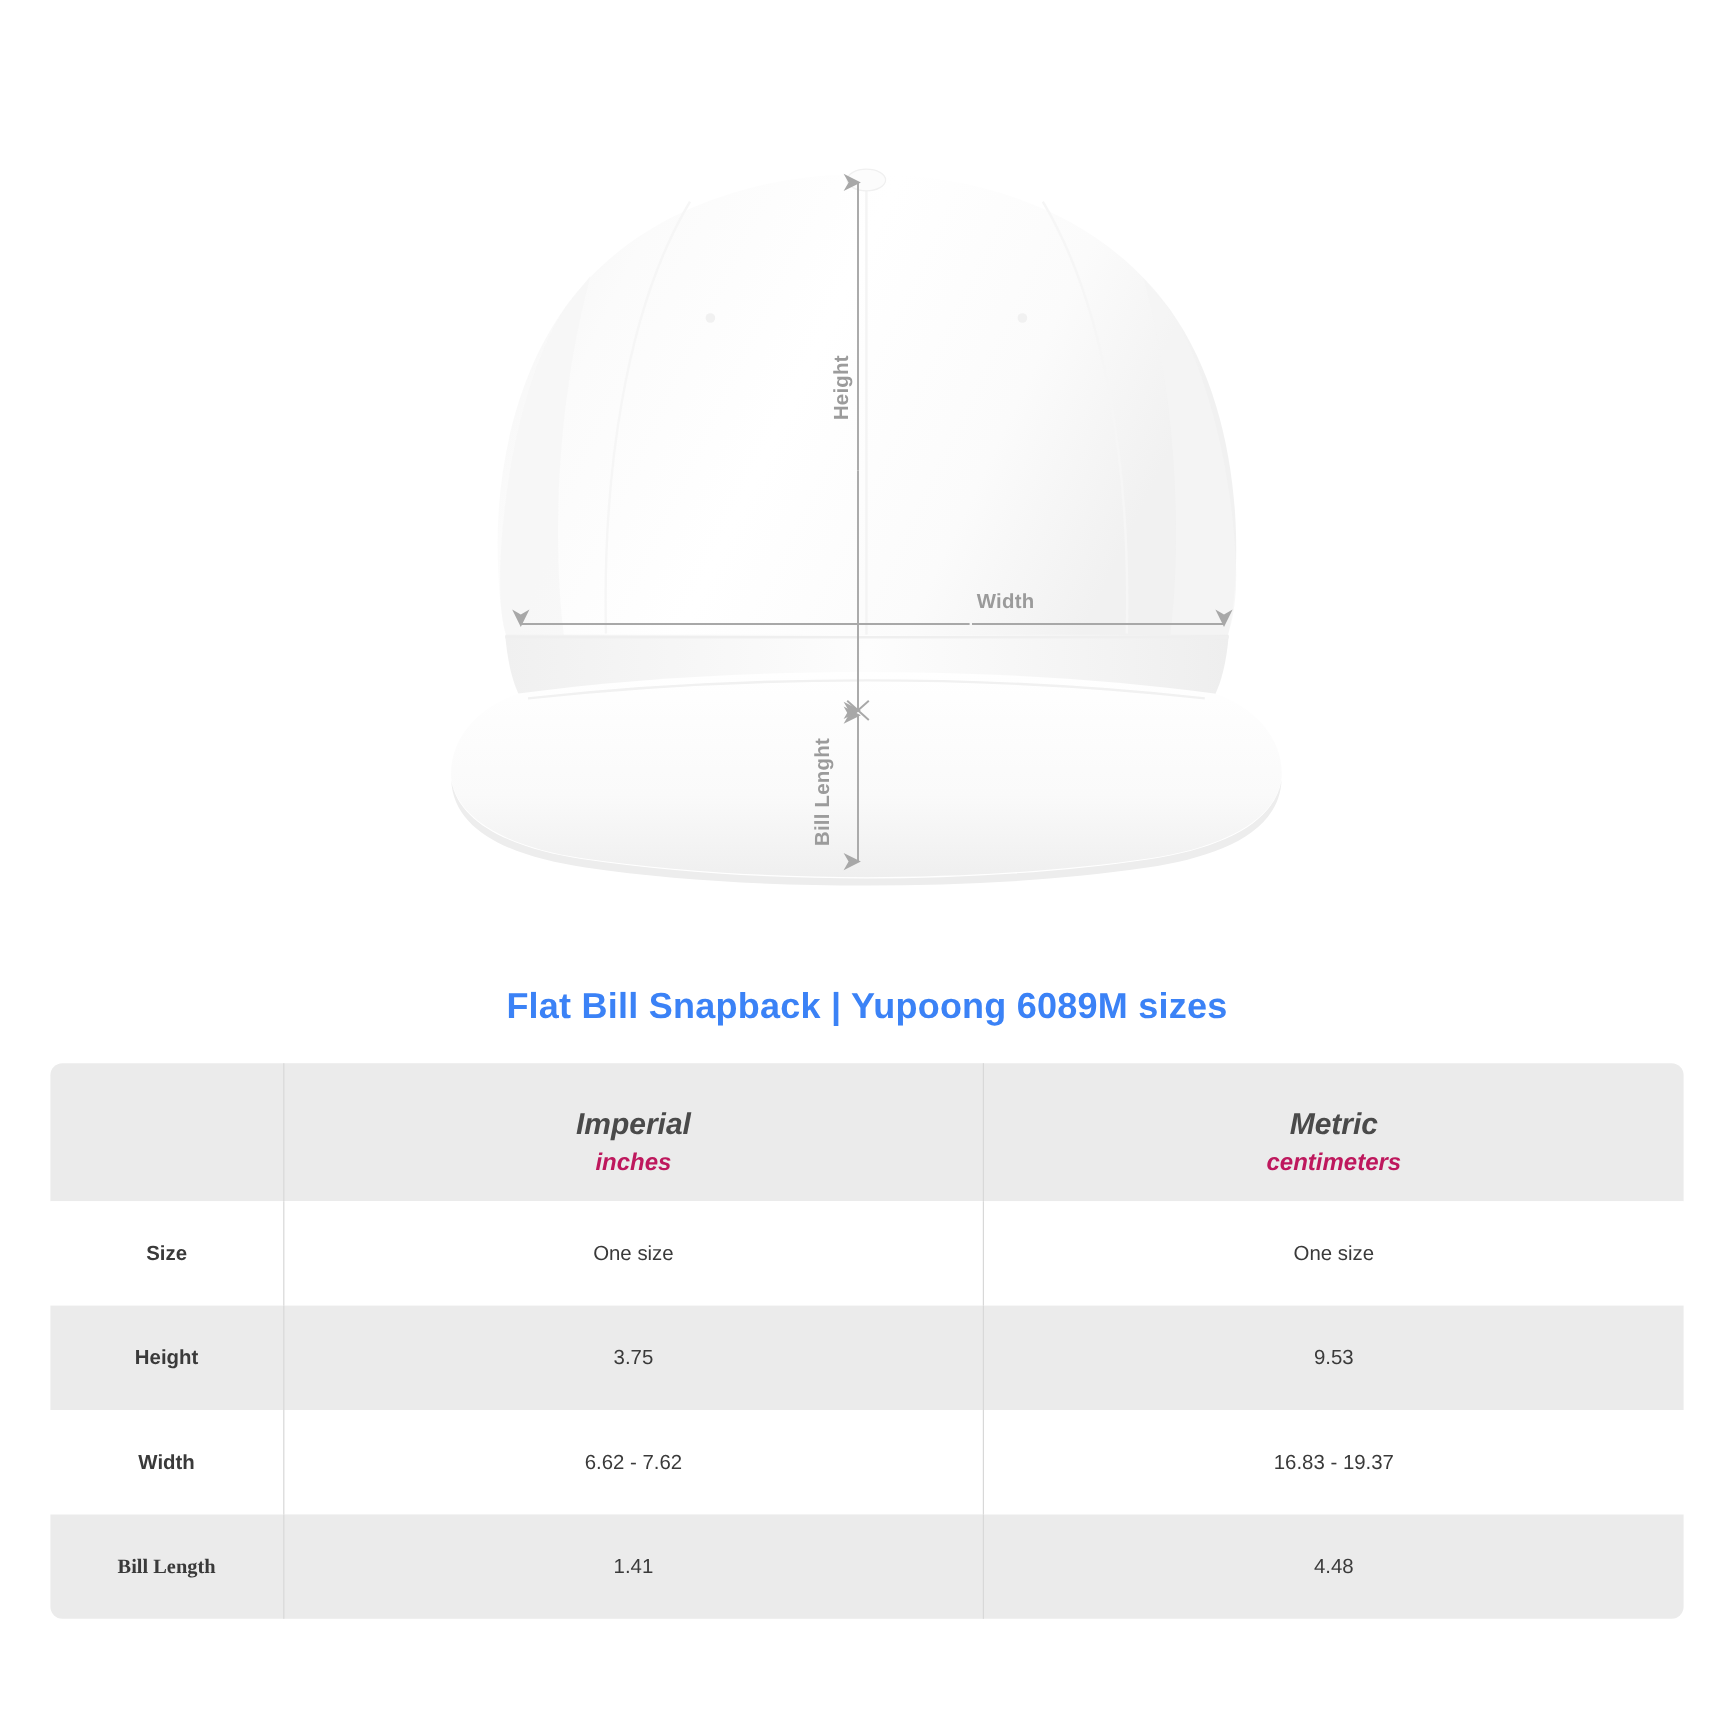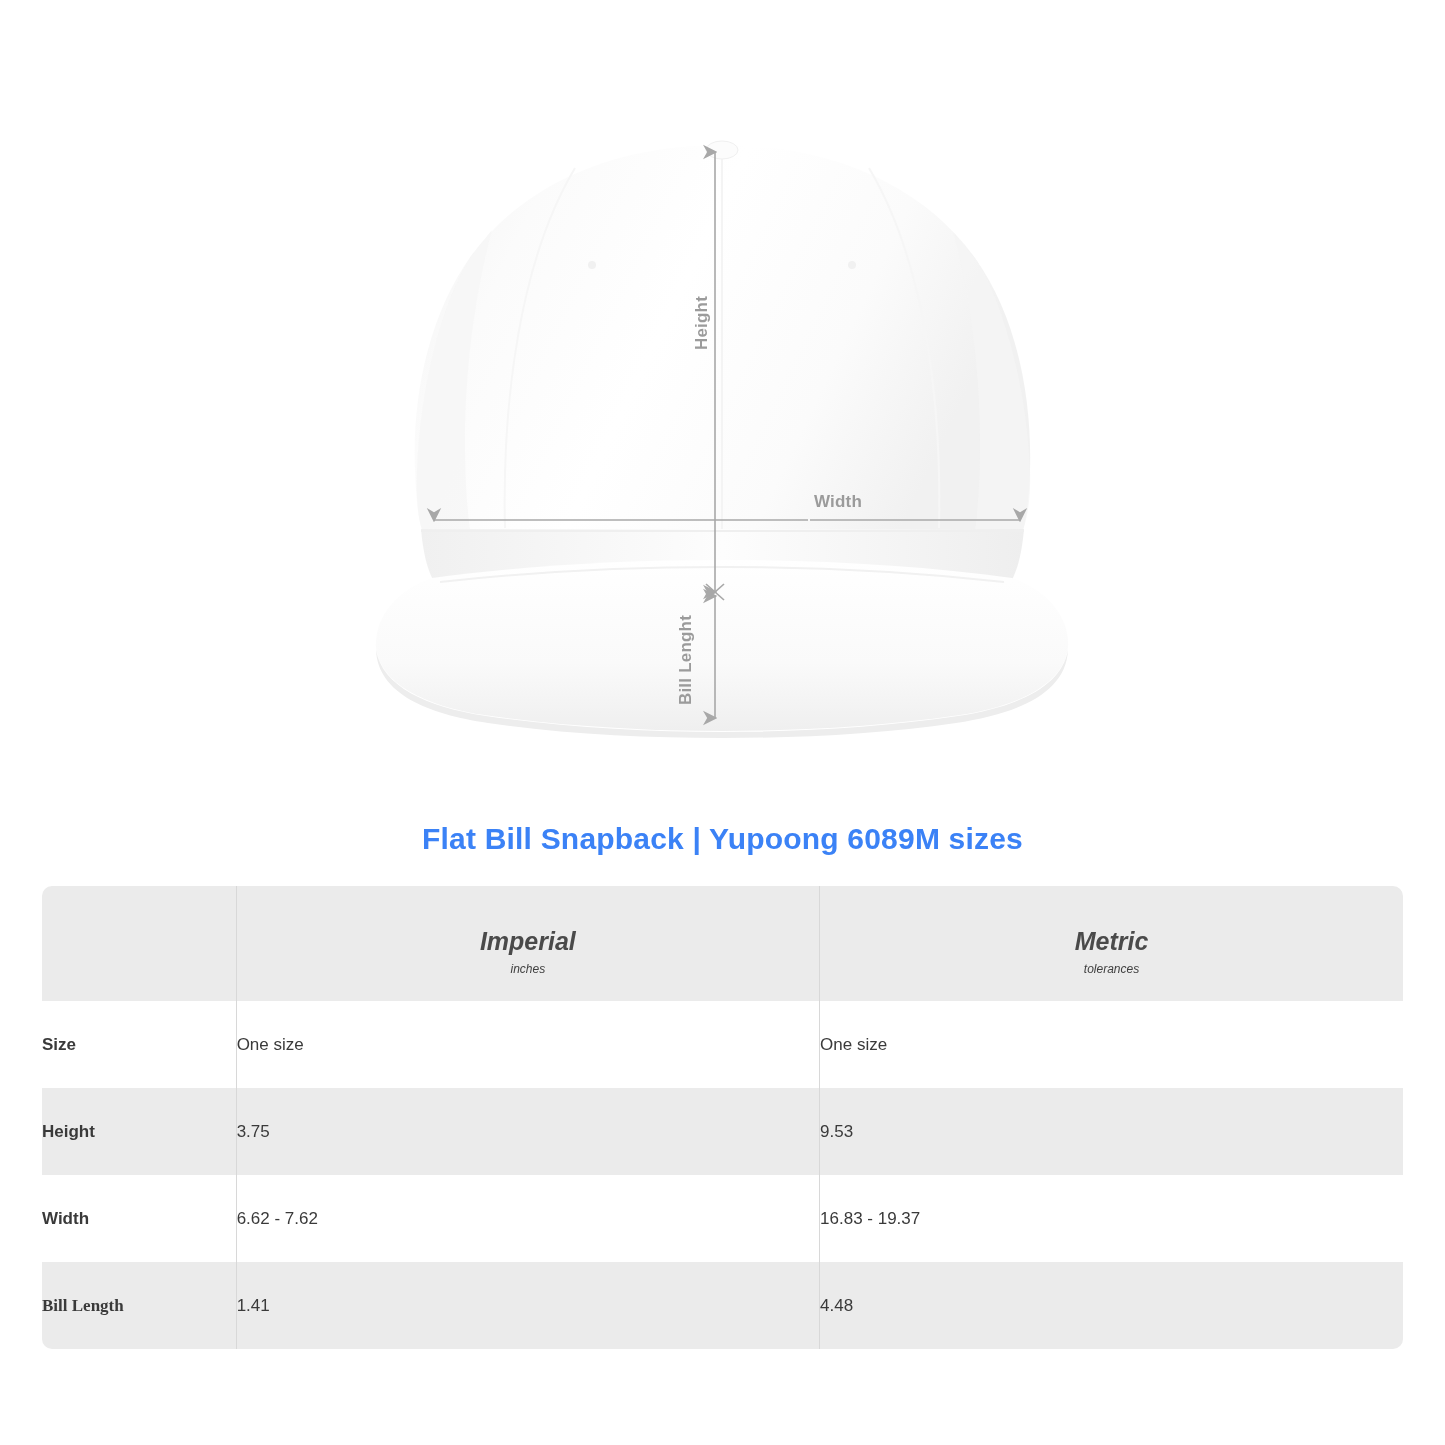--- a/index.html
+++ b/index.html
@@ -109,29 +109,30 @@
   }
   .unit-system {
     font-size: 25px;
     font-style: italic;
     font-weight: bold;
     color: #4a4a4a;
     margin-top: 16px;
   }
   .unit-sub {
     margin-top: 6px;
-    font-size: 12px;
+    font-size: 20px;
     font-style: italic;
-    color: #404040;
+    color: #be185d;
+    font-weight: bold;
   }
 
   .data-row td {
     height: 87px;
     vertical-align: middle;
-    text-align: left;
+    text-align: center;
     font-size: 17px;
     color: #3a3a3a;
   }
   .data-row td.rowlabel {
     font-weight: bold;
     color: #3a3a3a;
   }
   .data-row.shaded td {
     background: #ebebeb;
   }
@@ -273,21 +274,21 @@
       </colgroup>
       <tbody>
         <tr class="hdr-row">
           <td></td>
           <td class="sep">
             <div class="unit-system">Imperial</div>
             <div class="unit-sub">inches</div>
           </td>
           <td class="sep">
             <div class="unit-system">Metric</div>
-            <div class="unit-sub">tolerances</div>
+            <div class="unit-sub">centimeters</div>
           </td>
         </tr>
 
         <tr class="data-row plain">
           <td class="rowlabel">Size</td>
           <td class="sep">One size</td>
           <td class="sep">One size</td>
         </tr>
 
         <tr class="data-row shaded">

